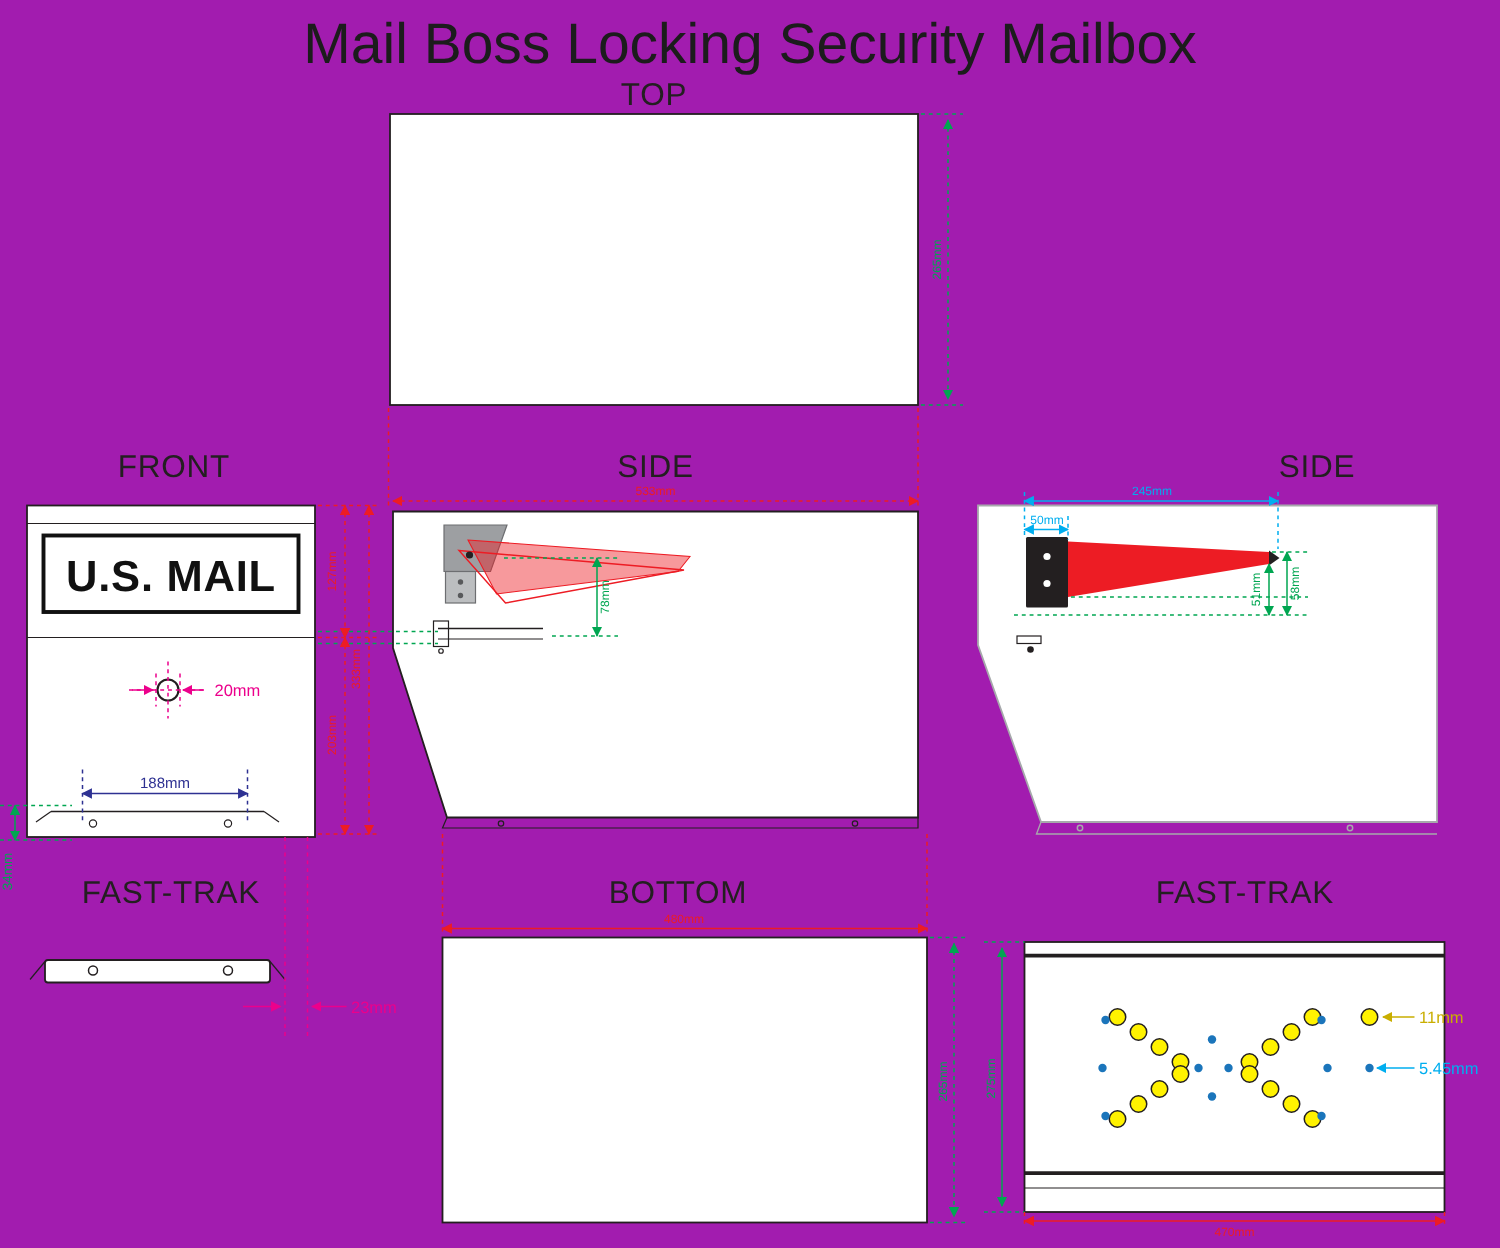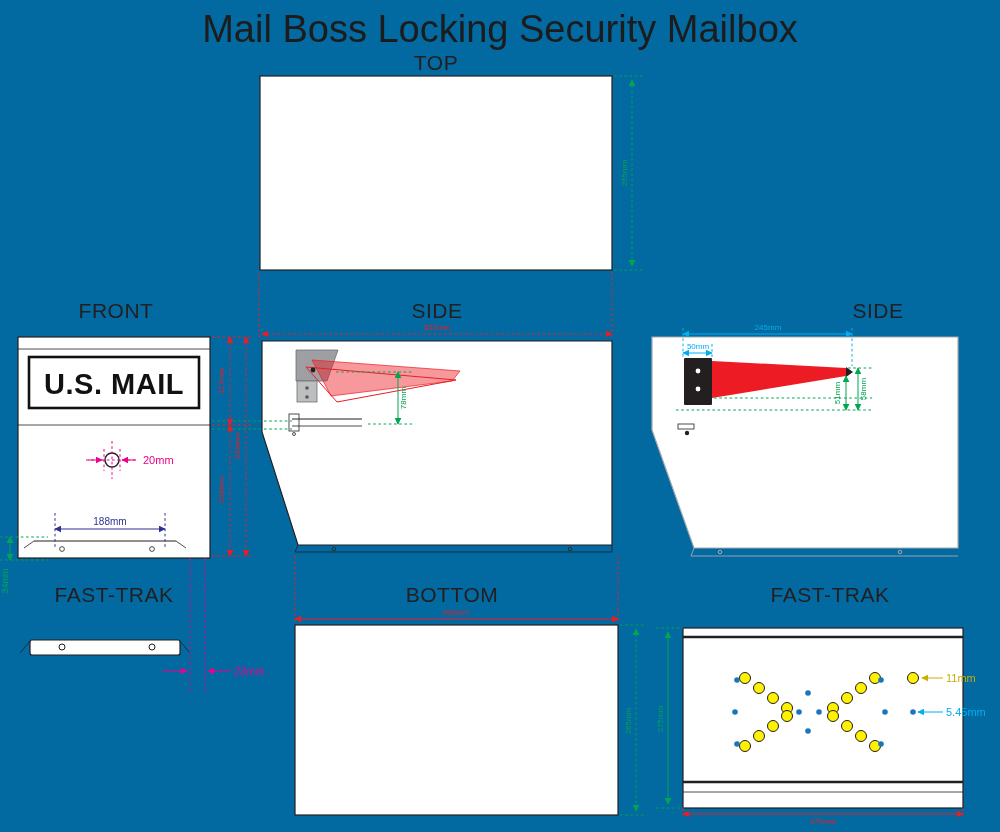--- a/index.html
+++ b/index.html
@@ -1,16 +1,16 @@
 <!DOCTYPE html>
 <html><head>
 <meta charset="utf-8">
 <style>
   html,body{margin:0;padding:0;background:#ffffff;}
-  .canvas{position:relative;width:1000px;height:832px;background:#0369a1;
+  .canvas{position:relative;width:1000px;height:832px;background:#a21caf;
           font-family:"Liberation Sans", sans-serif;overflow:hidden;}
   svg{position:absolute;left:0;top:0;}
   text{font-family:"Liberation Sans", sans-serif;}
   .t-title{font-size:38px;fill:#1c1c1c;}
   .t-view{font-size:21px;fill:#231f20;letter-spacing:.5px;}
   .t-dim{font-size:8px;}
   .t-call{font-size:11px;}
   .t-usmail{font-size:29px;font-weight:bold;fill:#111;letter-spacing:.5px;}
   .c-green{fill:#00a651;} .c-red{fill:#ed1c24;} .c-mag{fill:#ec008c;}
   .c-navy{fill:#2e3192;} .c-cyan{fill:#00aeef;} .c-yel{fill:#c9ae00;}

